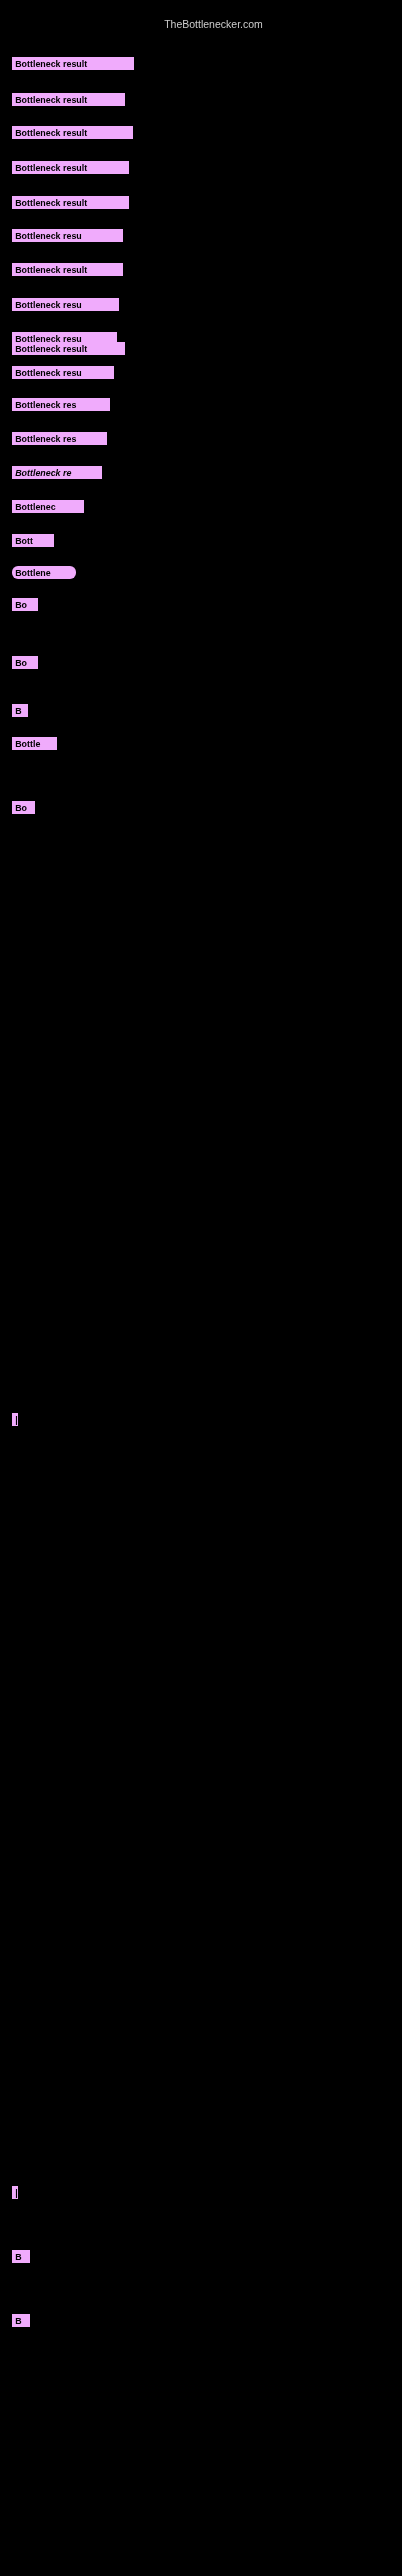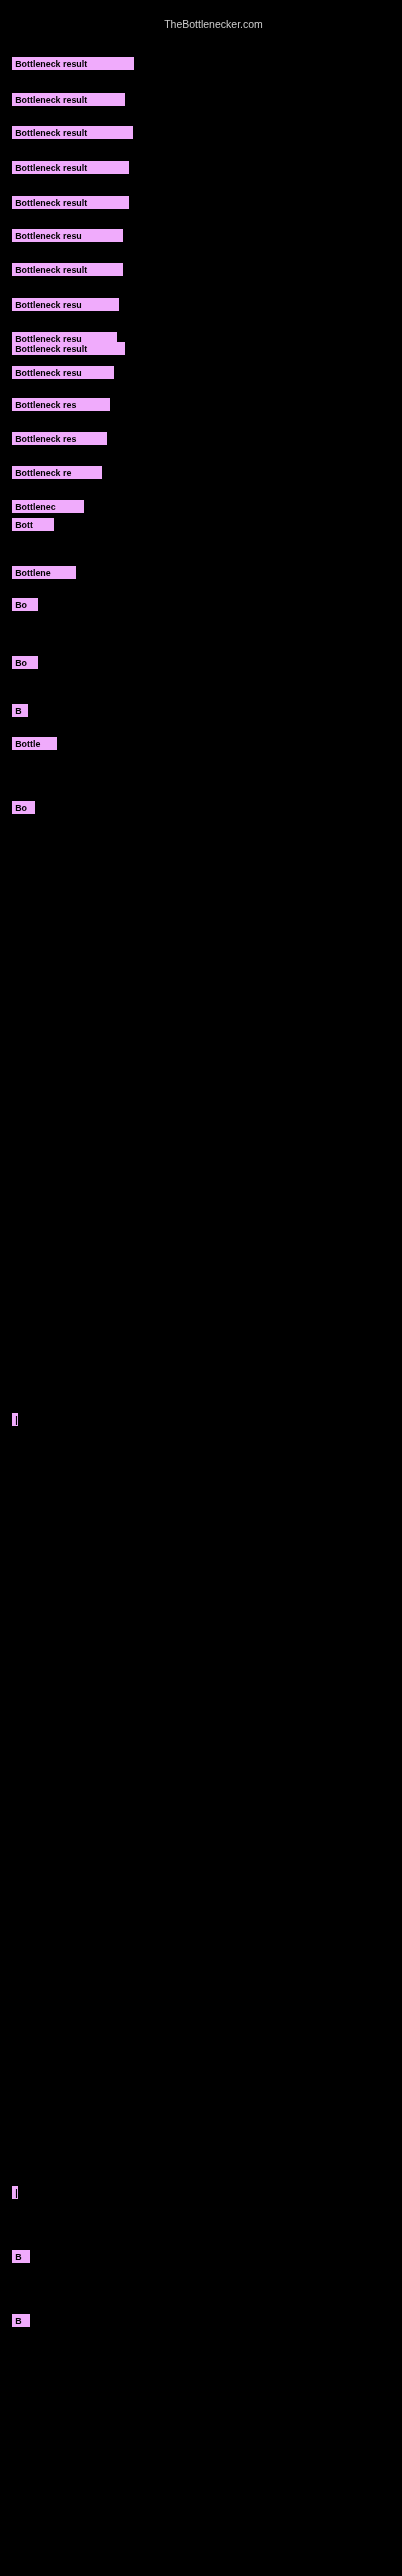--- a/index.html
+++ b/index.html
@@ -47,24 +47,24 @@
     <div class="bottleneck-badge" style="top: 149px; max-width: 117px; width: 117px;">Bottleneck result</div>
     <div class="bottleneck-badge" style="top: 184px; max-width: 117px; width: 117px;">Bottleneck result</div>
     <div class="bottleneck-badge" style="top: 217px; max-width: 111px; width: 111px;">Bottleneck resu</div>
     <div class="bottleneck-badge" style="top: 251px; max-width: 111px; width: 111px;">Bottleneck result</div>
     <div class="bottleneck-badge" style="top: 286px; max-width: 107px; width: 107px;">Bottleneck resu</div>
     <div class="bottleneck-badge" style="top: 320px; max-width: 105px; width: 105px;">Bottleneck resu</div>
     <div class="bottleneck-badge" style="top: 330px; max-width: 113px; width: 113px;">Bottleneck result</div>
     <div class="bottleneck-badge" style="top: 354px; max-width: 102px; width: 102px;">Bottleneck resu</div>
     <div class="bottleneck-badge" style="top: 386px; max-width: 98px; width: 98px;">Bottleneck res</div>
     <div class="bottleneck-badge" style="top: 420px; max-width: 95px; width: 95px;">Bottleneck res</div>
-    <div class="bottleneck-badge" style="top: 454px; max-width: 90px; width: 90px;">Bottleneck re</div>
+    <div class="bottleneck-badge" style="top: 454px; max-width: 90px; width: 90px; font-style: italic;">Bottleneck re</div>
     <div class="bottleneck-badge" style="top: 488px; max-width: 72px; width: 72px;">Bottlenec</div>
-    <div class="bottleneck-badge" style="top: 506px; max-width: 42px; width: 52px;">Bott</div>
-    <div class="bottleneck-badge" style="top: 554px; max-width: 64px; width: 64px;">Bottlene</div>
+    <div class="bottleneck-badge" style="top: 522px; max-width: 42px; width: 52px;">Bott</div>
+    <div class="bottleneck-badge" style="top: 554px; max-width: 64px; width: 64px; border-radius: 6px;">Bottlene</div>
     <div class="bottleneck-badge" style="top: 586px; max-width: 26px; width: 26px;">Bo</div>
     <div class="bottleneck-badge" style="top: 644px; max-width: 26px; width: 26px;">Bo</div>
     <div class="bottleneck-badge" style="top: 692px; max-width: 16px; width: 16px;">B</div>
     <div class="bottleneck-badge" style="top: 725px; max-width: 45px; width: 59px;">Bottle</div>
     <div class="bottleneck-badge" style="top: 789px; max-width: 22.5px; width: 22.5px;">Bo</div>
     <div class="bottleneck-badge" style="top: 1401px; max-width: 6.4px; width: 6.4px;">|</div>
     <div class="bottleneck-badge" style="top: 2174px; max-width: 6.4px; width: 6.4px;">|</div>
     <div class="bottleneck-badge" style="top: 2238px; max-width: 17.7px; width: 17.7px;">B</div>
     <div class="bottleneck-badge" style="top: 2302px; max-width: 17.7px; width: 17.7px;">B</div>
   </div>

